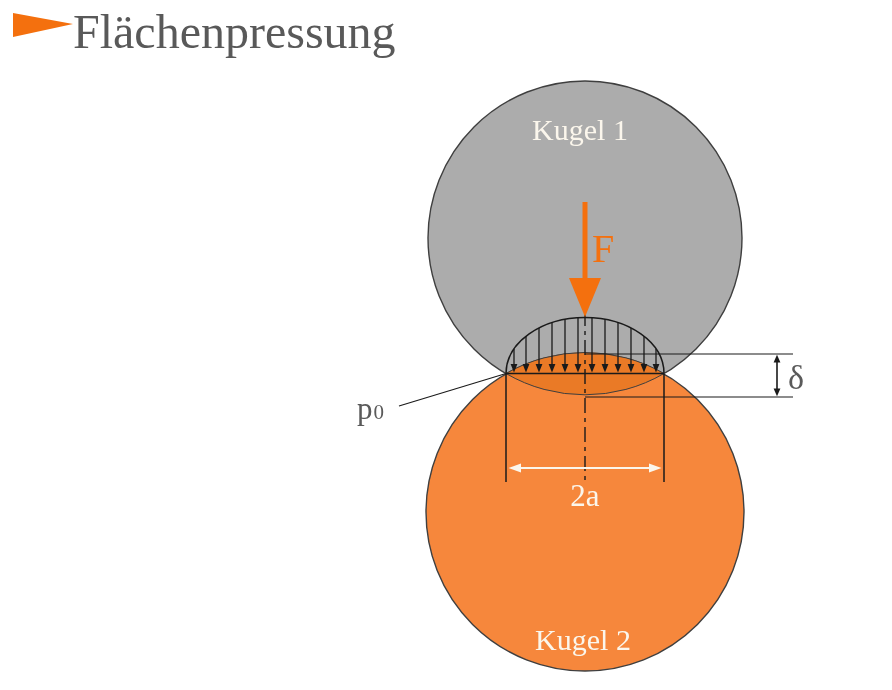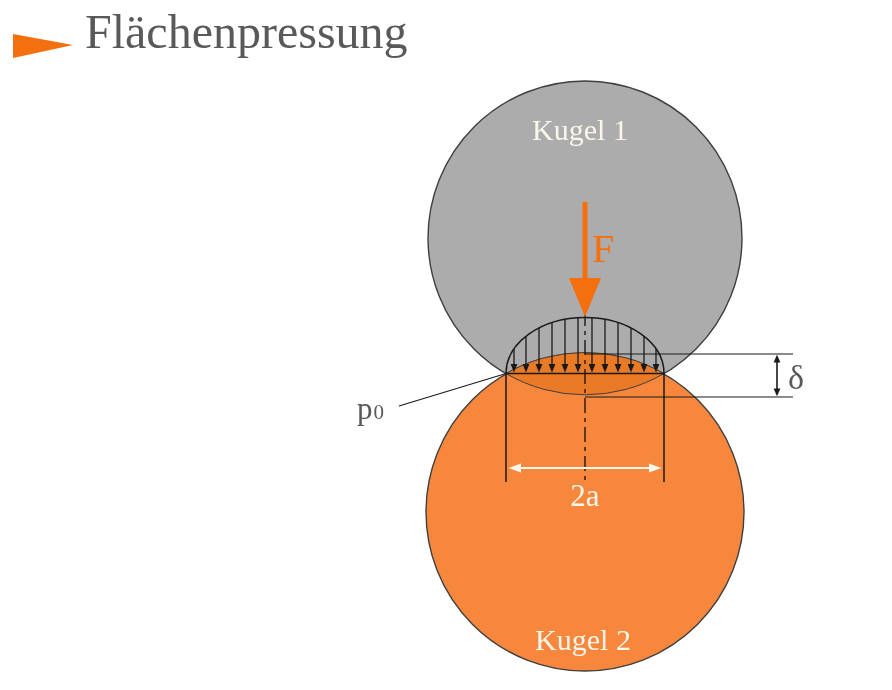--- a/index.html
+++ b/index.html
@@ -2,21 +2,21 @@
 <html style="--background: #ffffff; --title-text: #595959; --accent-orange: #f4700e; --sphere1-fill: #acacac; --sphere2-fill: #f6873c; --overlap-fill: #ea7a26; --outline: #3f3f3f; --line: #1a1a1a; --light-text: #fbf6ec; --gray-text: #5a5a5a;"><head>
 <meta charset="utf-8">
 <style>
   html,body{margin:0;padding:0;}
   body{
     width:892px;height:690px;position:relative;overflow:hidden;
     background:var(--background,#fff);
     font-family:"Liberation Serif","DejaVu Serif",serif;
   }
   .title-row{
-    position:absolute;left:13px;top:6px;display:flex;align-items:flex-end;gap:12px;
+    position:absolute;left:13px;top:6px;display:flex;align-items:flex-start;
   }
   .bullet{width:60px;height:26px;margin-top:6px;flex:0 0 auto;}
   h1.page-title{
     margin:0;font-size:48px;font-weight:400;line-height:1.1;
     color:var(--title-text,#595959);letter-spacing:0px;
   }
   .stage{position:absolute;left:0;top:0;width:892px;height:690px;}
   svg text{font-family:"Liberation Serif","DejaVu Serif",serif;}
 </style>
 </head>

